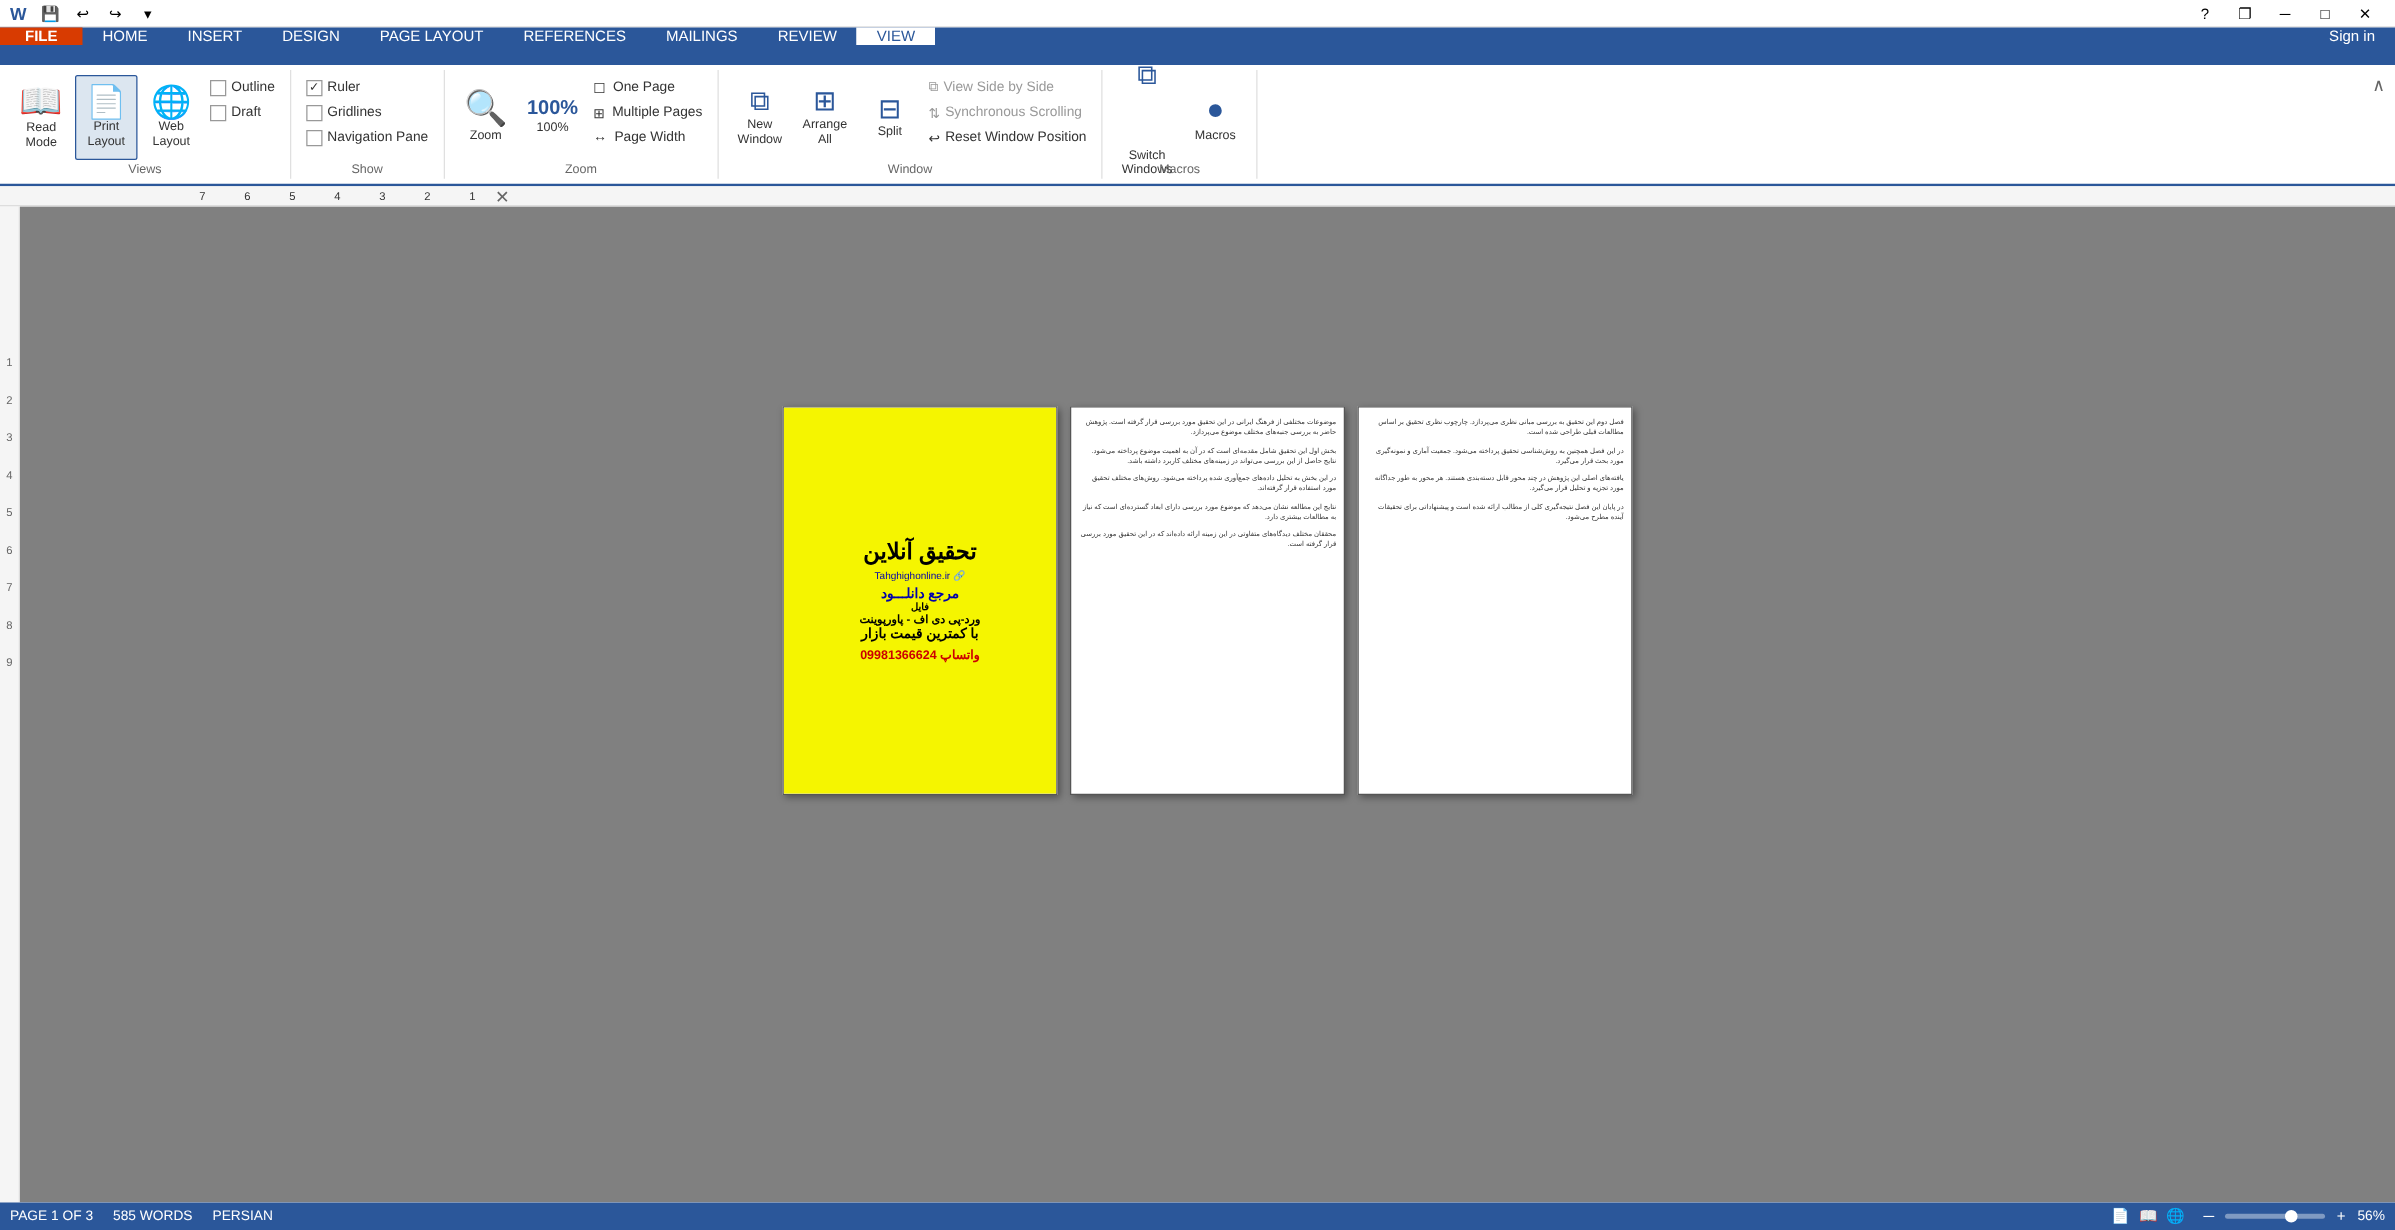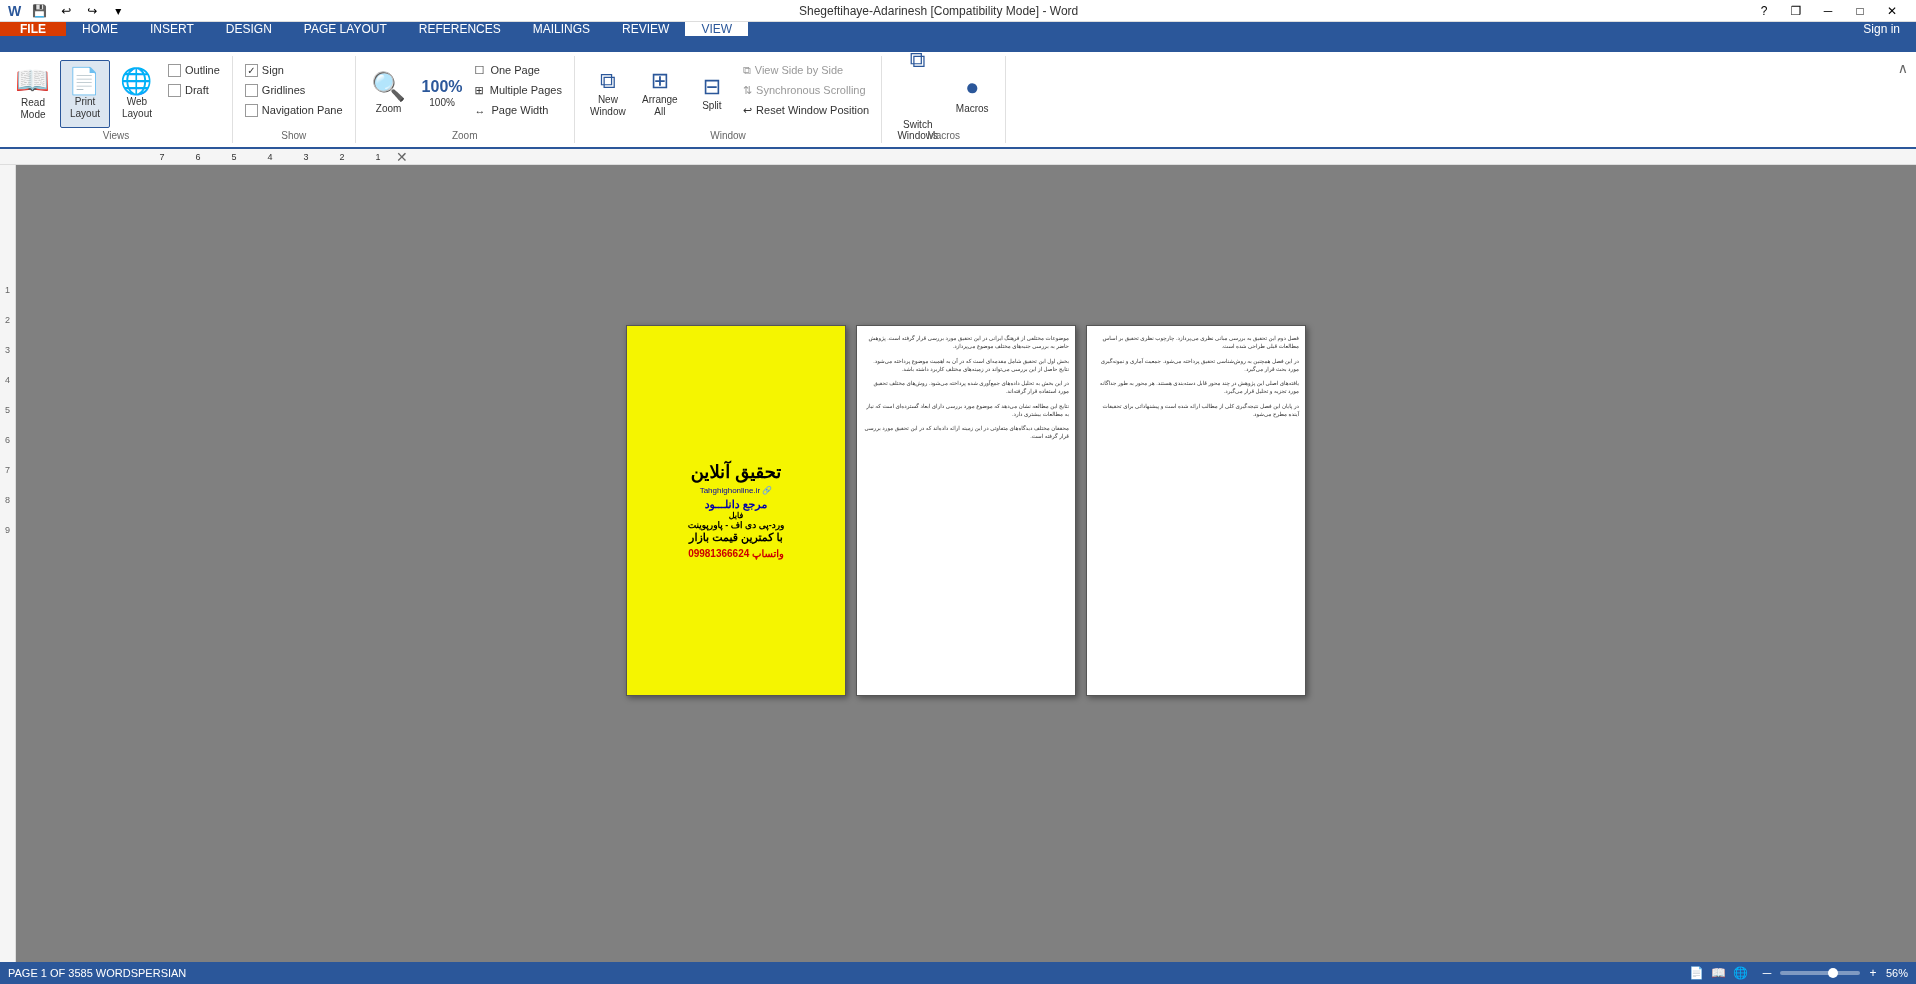--- a/index.html
+++ b/index.html
@@ -159,21 +159,21 @@
       padding: 20px;
       gap: 10px;
     }
     .doc-pages {
       display: flex;
       gap: 10px;
       margin-top: 140px;
     }
     .doc-page {
       width: 220px;
-      height: 371px;
+      height: 311px;
       background: white;
       border: 1px solid #555;
       box-shadow: 2px 2px 6px rgba(0,0,0,0.4);
       overflow: hidden;
       flex-shrink: 0;
     }
     .page-1-content {
       background: #f5f500;
       width: 100%;
       height: 100%;
@@ -208,42 +208,41 @@
     
     .status-bar {
       background: #2b579a;
       height: 22px;
       display: flex;
       align-items: center;
       padding: 0 8px;
       color: white;
       font-size: 11px;
       flex-shrink: 0;
-      gap: 0;
+      gap: 16px;
     }
     .status-right { margin-left: auto; display: flex; align-items: center; gap: 8px; }
     .view-btns { display: flex; gap: 4px; }
     .view-btn { width: 18px; height: 18px; border: none; background: transparent; cursor: pointer; color: white; font-size: 12px; display: flex; align-items: center; justify-content: center; }
     .zoom-bar { display: flex; align-items: center; gap: 4px; }
     .zoom-slider { width: 80px; height: 4px; background: rgba(255,255,255,0.4); border-radius: 2px; position: relative; cursor: pointer; }
     .zoom-slider-thumb { width: 10px; height: 10px; background: white; border-radius: 50%; position: absolute; top: -3px; left: 60%; cursor: pointer; }
     .zoom-pct { color: white; font-size: 11px; }
   </style>
 </head>
 <body>
 
 <div class="title-bar">
   <div class="quick-access">
     <span style="font-size:14px; color:#2b579a; font-weight:bold; margin-right:4px;">W</span>
     <button class="qa-btn">💾</button>
     <button class="qa-btn">↩</button>
     <button class="qa-btn">↪</button>
     <button class="qa-btn">▾</button>
   </div>
-  <div class="title-bar-title">Shegeftihaye-Adarinesh [Compatibility Mode] - Word</div>
   <div class="title-bar-controls">
     <button class="title-bar-btn">?</button>
     <button class="title-bar-btn">❐</button>
     <button class="title-bar-btn">─</button>
     <button class="title-bar-btn">□</button>
     <button class="title-bar-btn close">✕</button>
   </div>
 </div>
 
 <div class="ribbon-tabs">
@@ -287,21 +286,21 @@
       </div>
     </div>
     <div class="ribbon-group-label">Views</div>
   </div>
 
   <div class="ribbon-group">
     <div class="ribbon-group-content">
       <div class="ribbon-col">
         <div class="ribbon-btn-small">
           <span class="chk checked">✓</span>
-          <span>Sign</span>
+          <span>Ruler</span>
         </div>
         <div class="ribbon-btn-small">
           <span class="chk"></span>
           <span>Gridlines</span>
         </div>
         <div class="ribbon-btn-small">
           <span class="chk"></span>
           <span>Navigation Pane</span>
         </div>
       </div>

